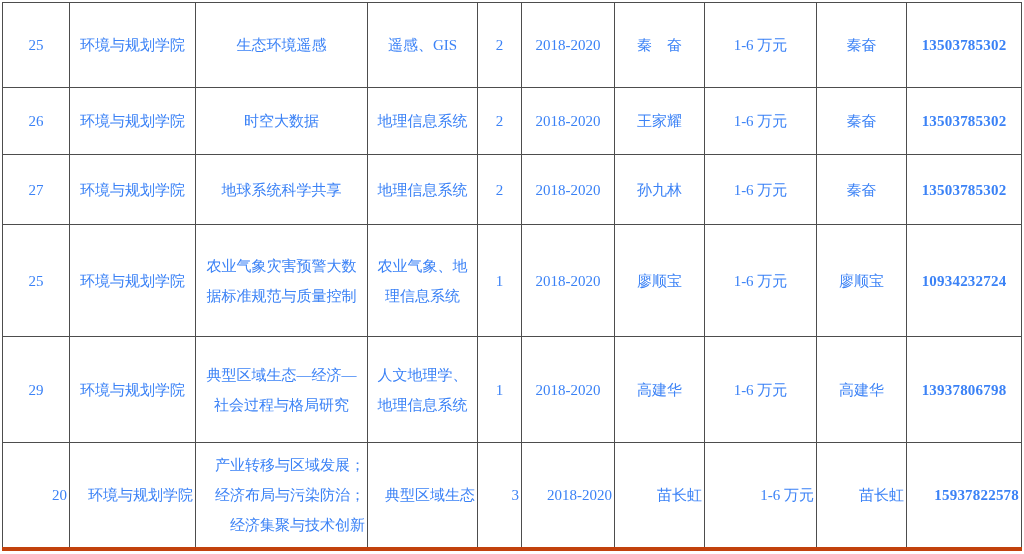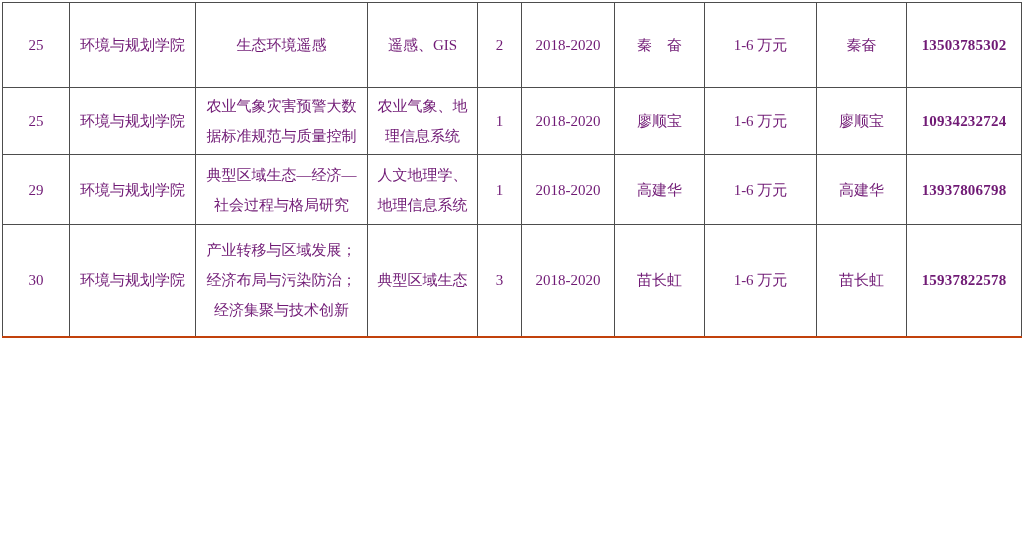--- a/index.html
+++ b/index.html
@@ -20,33 +20,33 @@
     border-collapse: collapse;
     table-layout: fixed;
     width: 1019px;
   }
   table.doc-table td {
     border: 1px solid #4d4d4d;
     text-align: center;
     vertical-align: middle;
     font-family: "Liberation Serif", "DejaVu Serif", serif;
     font-size: 15px;
-    color: #701a75;
+    color: #3b82f6;
     white-space: pre-line;
     line-height: 2.0;
     padding: 0 2px;
     overflow: hidden;
   }
   table.doc-table tr:nth-child(1) { height: 85px; }
   table.doc-table tr:nth-child(2) { height: 67px; }
   table.doc-table tr:nth-child(3) { height: 70px; }
   table.doc-table tr:nth-child(4) { height: 112px; }
   table.doc-table tr:nth-child(5) { height: 106px; }
   table.doc-table tr:nth-child(6) { height: 106px; }
-  table.doc-table tr:last-child td { border-bottom: 2px solid #c2410c; }
+  table.doc-table tr:last-child td { border-bottom: 4px solid #c2410c; text-align: right; }
   td.c-no {
     font-size: 21px;
     line-height: 1.2;
   }
   td.c-topic {
     text-align: left;
     padding-left: 8px;
     padding-right: 4px;
     margin-top: 20px;
   }
@@ -79,20 +79,44 @@
         <td class="c-topic">生态环境遥感</td>
         <td class="c-subject">遥感、GIS</td>
         <td class="c-quota">2</td>
         <td class="c-years">2018-2020</td>
         <td class="c-advisor">秦　奋</td>
         <td class="c-funding">1-6 万元</td>
         <td class="c-contact">秦奋</td>
         <td class="c-phone">13503785302</td>
       </tr>
       <tr>
+        <td class="c-no">26</td>
+        <td class="c-college">环境与规划学院</td>
+        <td class="c-topic">时空大数据</td>
+        <td class="c-subject">地理信息系统</td>
+        <td class="c-quota">2</td>
+        <td class="c-years">2018-2020</td>
+        <td class="c-advisor">王家耀</td>
+        <td class="c-funding">1-6 万元</td>
+        <td class="c-contact">秦奋</td>
+        <td class="c-phone">13503785302</td>
+      </tr>
+      <tr>
+        <td class="c-no">27</td>
+        <td class="c-college">环境与规划学院</td>
+        <td class="c-topic">地球系统科学共享</td>
+        <td class="c-subject">地理信息系统</td>
+        <td class="c-quota">2</td>
+        <td class="c-years">2018-2020</td>
+        <td class="c-advisor">孙九林</td>
+        <td class="c-funding">1-6 万元</td>
+        <td class="c-contact">秦奋</td>
+        <td class="c-phone">13503785302</td>
+      </tr>
+      <tr>
         <td class="c-no">25</td>
         <td class="c-college">环境与规划学院</td>
         <td class="c-topic">农业气象灾害预警大数
 据标准规范与质量控制</td>
         <td class="c-subject">农业气象、地
 理信息系统</td>
         <td class="c-quota">1</td>
         <td class="c-years">2018-2020</td>
         <td class="c-advisor">廖顺宝</td>
         <td class="c-funding">1-6 万元</td>
@@ -107,21 +131,21 @@
         <td class="c-subject">人文地理学、
 地理信息系统</td>
         <td class="c-quota">1</td>
         <td class="c-years">2018-2020</td>
         <td class="c-advisor">高建华</td>
         <td class="c-funding">1-6 万元</td>
         <td class="c-contact">高建华</td>
         <td class="c-phone">13937806798</td>
       </tr>
       <tr>
-        <td class="c-no">30</td>
+        <td class="c-no">20</td>
         <td class="c-college">环境与规划学院</td>
         <td class="c-topic">产业转移与区域发展；
 经济布局与污染防治；
 经济集聚与技术创新</td>
         <td class="c-subject">典型区域生态</td>
         <td class="c-quota">3</td>
         <td class="c-years">2018-2020</td>
         <td class="c-advisor">苗长虹</td>
         <td class="c-funding">1-6 万元</td>
         <td class="c-contact">苗长虹</td>

